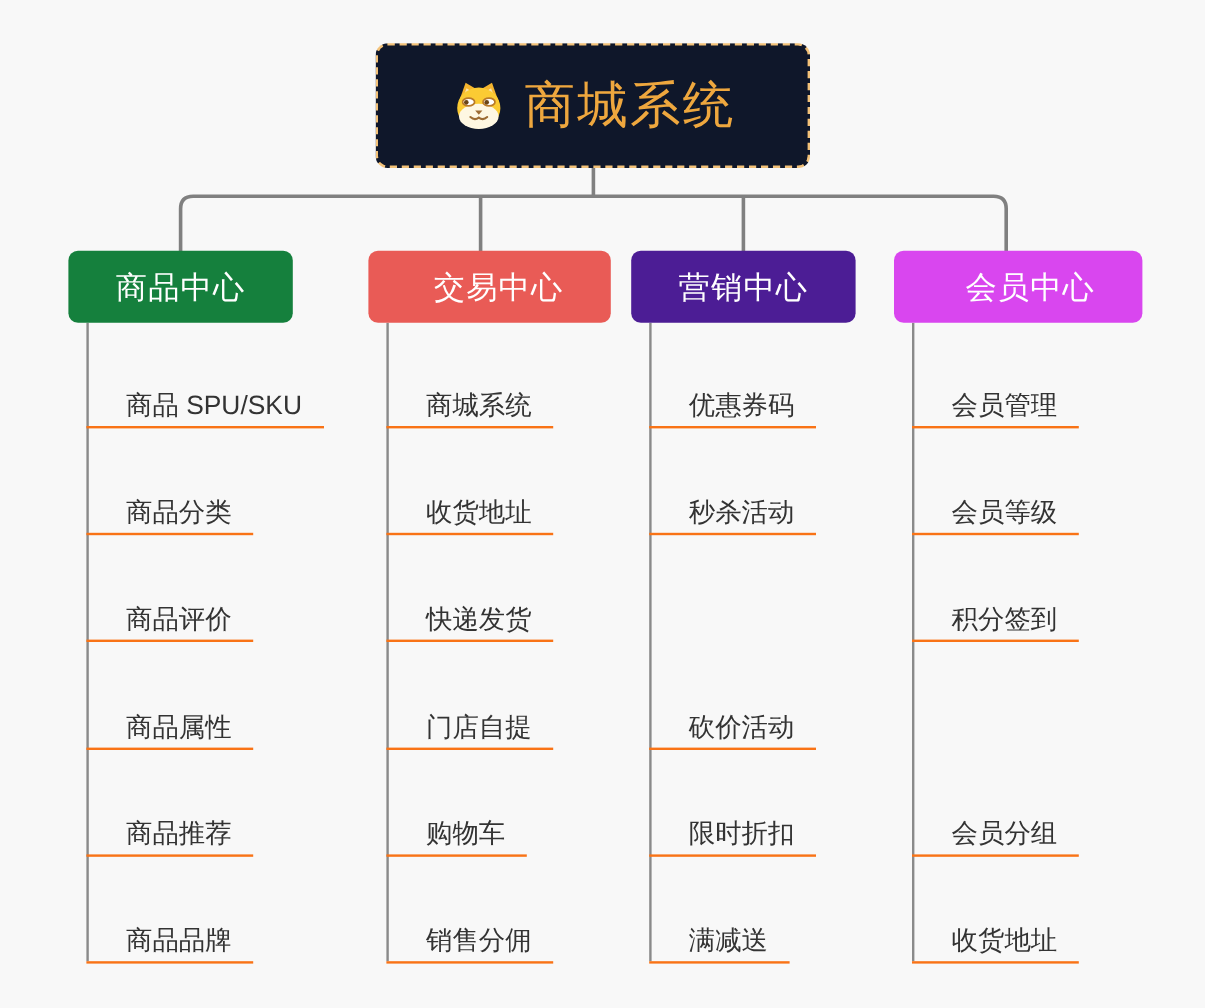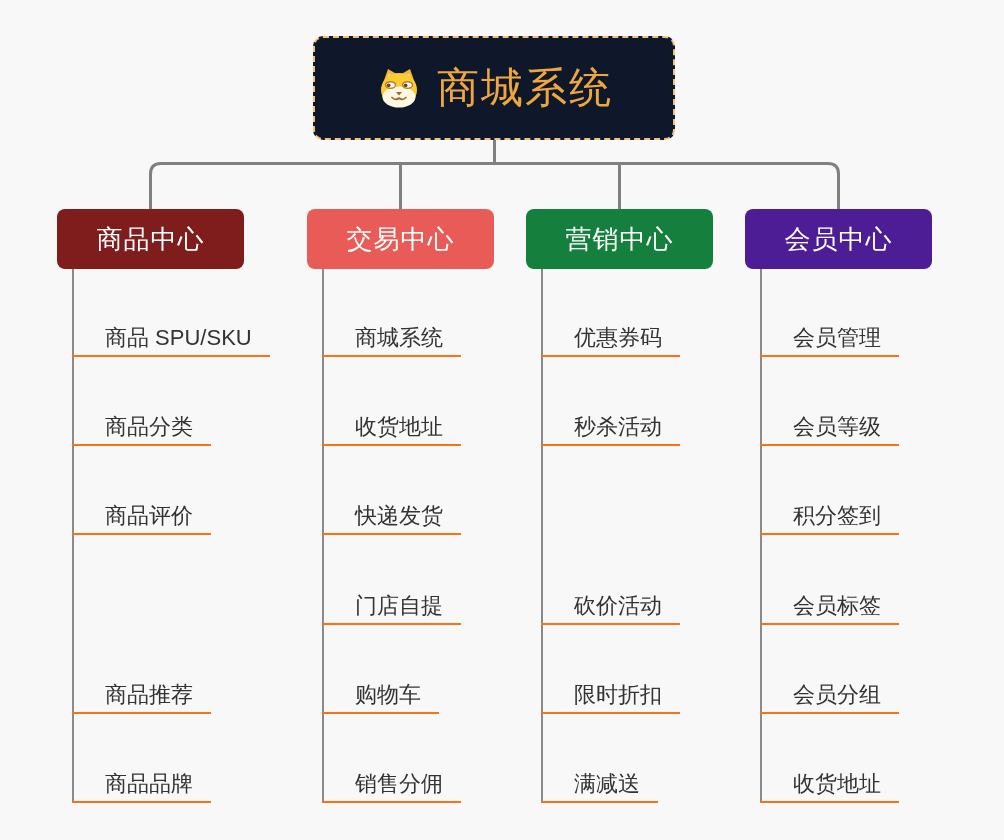--- a/index.html
+++ b/index.html
@@ -63,55 +63,55 @@
         <ellipse cx="32.5" cy="19" rx="5" ry="3.3" fill="#FFFFFF" stroke="#B97A2A" stroke-width="1.4"></ellipse>
         <circle cx="13.6" cy="19.3" r="1.9" fill="#6B4516"></circle>
         <circle cx="30.6" cy="19.3" r="1.9" fill="#6B4516"></circle>
         <path d="M21 26 L27 26 L24 29.6 Z" fill="#9C6B33"></path>
         <path d="M17 31.5 Q20.5 34.8 24 32 Q27.5 34.8 31 31.5" stroke="#9C6B33" stroke-width="1.7" fill="none" stroke-linecap="round"></path>
       </svg>
     </span>
     <span class="root-title" style="color: rgb(238, 167, 62);">商城系统</span>
   </div>
 
-  <div class="branch-box b1" style="background-color: #7f1d1d;">
+  <div class="branch-box b1" style="background-color: #15803d;">
     <span>商品中心</span>
   </div>
   <div class="branch-line l1"></div>
   <div class="item c1 r0">商品 SPU/SKU</div>
   <div class="item c1 r1">商品分类</div>
   <div class="item c1 r2">商品评价</div>
+  <div class="item c1 r3">商品属性</div>
   <div class="item c1 r4">商品推荐</div>
   <div class="item c1 r5">商品品牌</div>
 
-  <div class="branch-box b2" style="background-color: rgb(233, 91, 86);">
+  <div class="branch-box b2" style="background-color: rgb(233, 91, 86); padding-left: 15px;">
     <span>交易中心</span>
   </div>
   <div class="branch-line l2"></div>
   <div class="item c2 r0">商城系统</div>
   <div class="item c2 r1">收货地址</div>
   <div class="item c2 r2">快递发货</div>
   <div class="item c2 r3">门店自提</div>
   <div class="item c2 r4">购物车</div>
   <div class="item c2 r5">销售分佣</div>
 
-  <div class="branch-box b3" style="background-color: #15803d;">
+  <div class="branch-box b3" style="background-color: #4c1d95;">
     <span>营销中心</span>
   </div>
   <div class="branch-line l3"></div>
   <div class="item c3 r0">优惠券码</div>
   <div class="item c3 r1">秒杀活动</div>
   <div class="item c3 r3">砍价活动</div>
   <div class="item c3 r4">限时折扣</div>
   <div class="item c3 r5">满减送</div>
 
-  <div class="branch-box b4" style="background-color: #4c1d95;">
+  <div class="branch-box b4" style="background-color: #d946ef; padding-left: 20px;">
     <span>会员中心</span>
   </div>
   <div class="branch-line l4"></div>
   <div class="item c4 r0">会员管理</div>
   <div class="item c4 r1">会员等级</div>
   <div class="item c4 r2">积分签到</div>
-  <div class="item c4 r3">会员标签</div>
   <div class="item c4 r4">会员分组</div>
   <div class="item c4 r5">收货地址</div>
 
 </div>
 
 </body></html>

